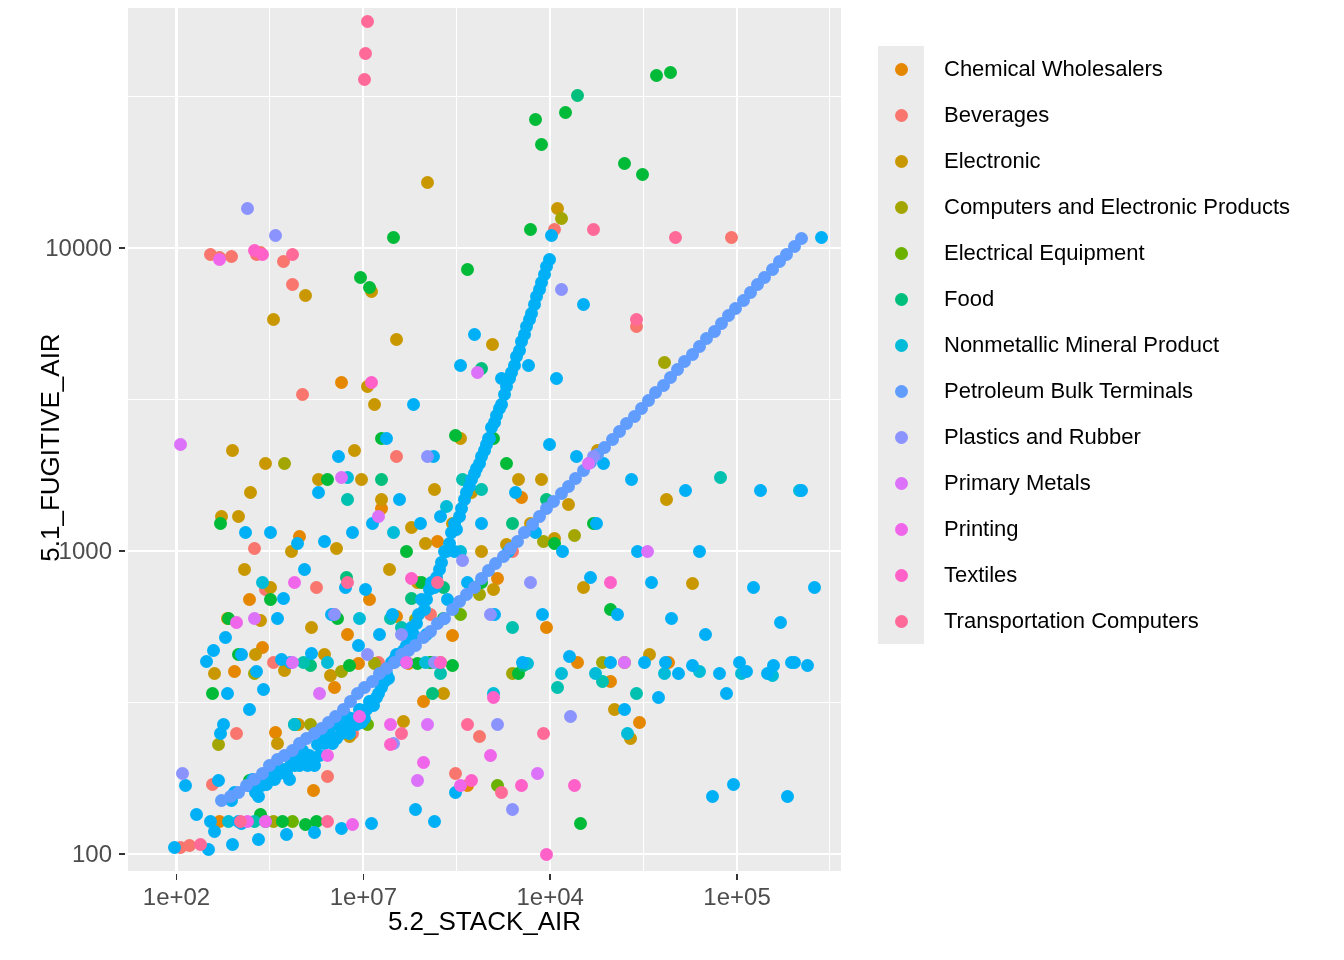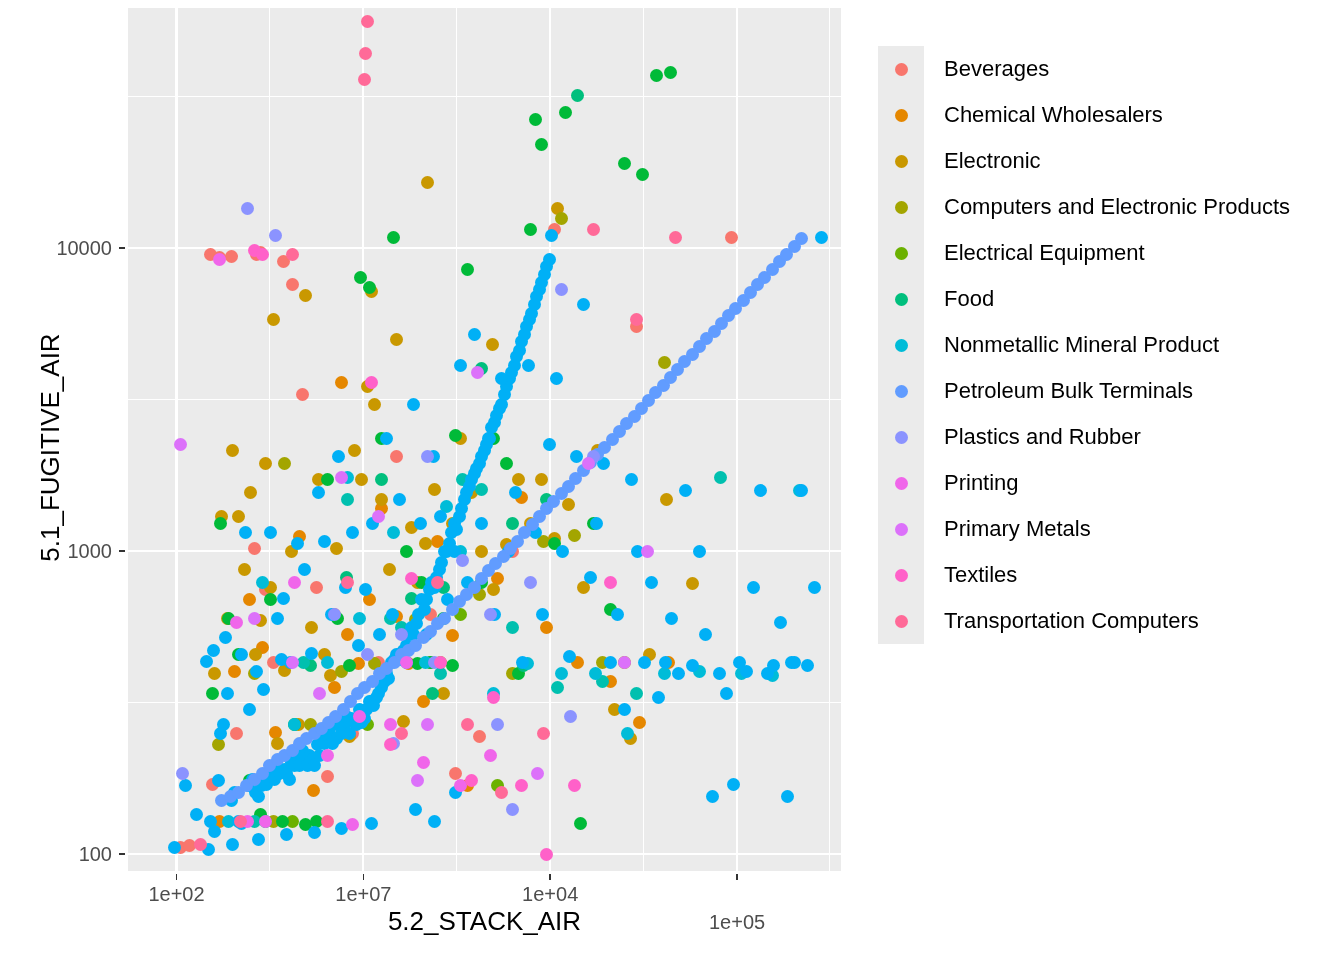--- a/index.html
+++ b/index.html
@@ -19,21 +19,21 @@
   .grid-minor.gx{width:1.1px;}
   .grid-minor.gy{height:1.1px;}
 
   .pt{position:absolute;border-radius:50%;width:13px;height:13px;
       margin-left:-6.5px;margin-top:-6.5px;}
 
   
   .tick-mark{position:absolute;background:#333333;}
   .tick-x{width:1.6px;height:6px;}
   .tick-y{height:1.6px;width:6px;}
-  .ticklabel{position:absolute;color:#4D4D4D;font-size:20px;white-space:nowrap;}
+  .ticklabel{position:absolute;color:#4D4D4D;font-size:24px;white-space:nowrap;}
   .ticklabel.x{transform:translateX(-50%);}
   .ticklabel.y{transform:translateY(-50%);text-align:right;}
 
   #xlab{position:absolute;left:128px;top:906px;width:713px;text-align:center;
         font-size:26px;color:#000;}
   #ylab{position:absolute;left:-250px;top:432px;width:600px;text-align:center;
         font-size:26px;color:#000;transform:rotate(-90deg);transform-origin:center center;}
 
   
   #legend{position:absolute;left:878px;top:46px;}
@@ -678,51 +678,51 @@
     </div>
 
   <div id="axes-layer">
       <div class="tick-mark tick-x" style="left: 175.713px; top: 874px;"></div>
       <div class="ticklabel x" style="left: 176.513px; top: 883px;">1e+02</div>
       <div class="tick-mark tick-x" style="left: 362.56px; top: 874px;"></div>
       <div class="ticklabel x" style="left: 363.36px; top: 883px;">1e+07</div>
       <div class="tick-mark tick-x" style="left: 549.408px; top: 874px;"></div>
       <div class="ticklabel x" style="left: 550.208px; top: 883px;">1e+04</div>
       <div class="tick-mark tick-x" style="left: 736.256px; top: 874px;"></div>
-      <div class="ticklabel x" style="left: 737.056px; top: 911px; text-align: center;">1e+05</div>
+      <div class="ticklabel x" style="left: 737.056px; top: 883px; text-align: center;">1e+05</div>
       <div class="tick-mark tick-y" style="top: 853.377px; left: 119px;"></div>
       <div class="ticklabel y" style="top: 854.177px; left: 0px; width: 112px;">100</div>
       <div class="tick-mark tick-y" style="top: 550.347px; left: 119px;"></div>
       <div class="ticklabel y" style="top: 551.147px; left: 0px; width: 112px;">1000</div>
       <div class="tick-mark tick-y" style="top: 247.318px; left: 119px;"></div>
       <div class="ticklabel y" style="top: 248.118px; left: 0px; width: 112px;">10000</div>
     </div>
 
   <div id="xlab">5.2_STACK_AIR</div>
   <div id="ylab">5.1_FUGITIVE_AIR</div>
 
   <div id="legend">
     <div class="legend-items" id="legend-items">
         <div class="legend-row">
           <div class="legend-keybg"></div>
           <div class="legend-key">
+            <div class="legend-dot" style="background: rgb(229, 135, 0);"></div>
+          </div>
+          <div class="legend-label">Chemical Wholesalers</div>
+        </div>
+        <div class="legend-row">
+          <div class="legend-keybg"></div>
+          <div class="legend-key">
             <div class="legend-dot" style="background: rgb(248, 118, 109);"></div>
           </div>
           <div class="legend-label">Beverages</div>
         </div>
         <div class="legend-row">
           <div class="legend-keybg"></div>
           <div class="legend-key">
-            <div class="legend-dot" style="background: rgb(229, 135, 0);"></div>
-          </div>
-          <div class="legend-label">Chemical Wholesalers</div>
-        </div>
-        <div class="legend-row">
-          <div class="legend-keybg"></div>
-          <div class="legend-key">
             <div class="legend-dot" style="background: rgb(201, 152, 0);"></div>
           </div>
           <div class="legend-label">Electronic</div>
         </div>
         <div class="legend-row">
           <div class="legend-keybg"></div>
           <div class="legend-key">
             <div class="legend-dot" style="background: rgb(163, 165, 0);"></div>
           </div>
           <div class="legend-label">Computers and Electronic Products</div>
@@ -758,30 +758,30 @@
         <div class="legend-row">
           <div class="legend-keybg"></div>
           <div class="legend-key">
             <div class="legend-dot" style="background: rgb(139, 147, 255);"></div>
           </div>
           <div class="legend-label">Plastics and Rubber</div>
         </div>
         <div class="legend-row">
           <div class="legend-keybg"></div>
           <div class="legend-key">
+            <div class="legend-dot" style="background: rgb(220, 113, 250);"></div>
+          </div>
+          <div class="legend-label">Primary Metals</div>
+        </div>
+        <div class="legend-row">
+          <div class="legend-keybg"></div>
+          <div class="legend-key">
             <div class="legend-dot" style="background: rgb(240, 102, 234);"></div>
           </div>
           <div class="legend-label">Printing</div>
-        </div>
-        <div class="legend-row">
-          <div class="legend-keybg"></div>
-          <div class="legend-key">
-            <div class="legend-dot" style="background: rgb(220, 113, 250);"></div>
-          </div>
-          <div class="legend-label">Primary Metals</div>
         </div>
         <div class="legend-row">
           <div class="legend-keybg"></div>
           <div class="legend-key">
             <div class="legend-dot" style="background: rgb(255, 97, 201);"></div>
           </div>
           <div class="legend-label">Textiles</div>
         </div>
         <div class="legend-row">
           <div class="legend-keybg"></div>

